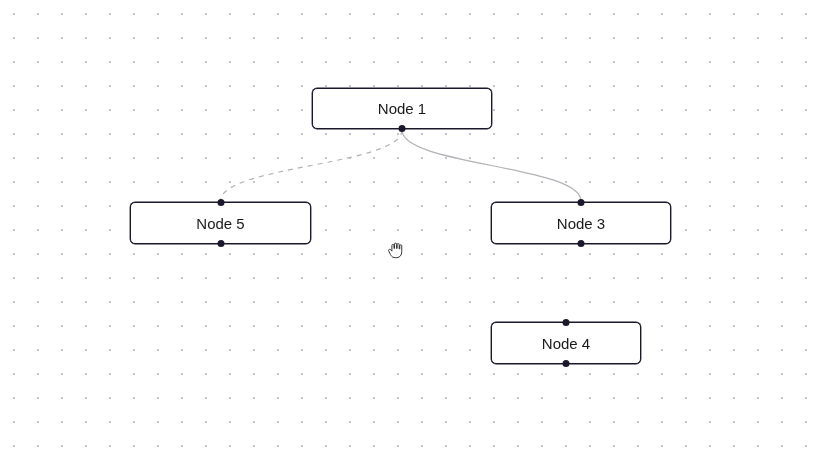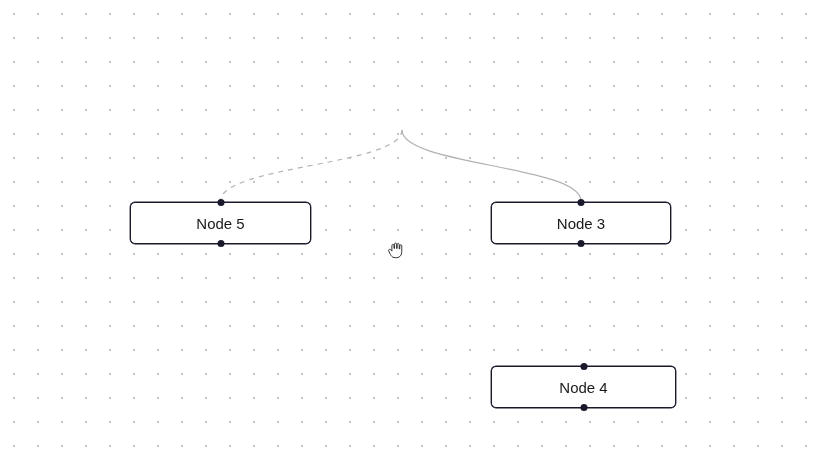--- a/index.html
+++ b/index.html
@@ -61,34 +61,38 @@
 </head>
 <body>
 
 <div class="canvas">
 
   <svg class="edges-layer">
     <path class="edge dashed" d="M402,130 C402,165.5 220.5,165.5 220.5,201"></path>
     <path class="edge" d="M402,130 C402,165.5 581,165.5 581,201"></path>
   </svg>
 
+  <div class="node" style="left: 312px; top: 88px; width: 180px; height: 41px;">
+    <span>Node 1</span>
+    <span class="handle bottom"></span>
+  </div>
 
   <div class="node" style="left: 130px; top: 202px; width: 181px; height: 42px;">
     <span>Node 5</span>
     <span class="handle top"></span>
     <span class="handle bottom"></span>
   </div>
 
   <div class="node" style="left: 491px; top: 202px; width: 180px; height: 42px;">
     <span>Node 3</span>
     <span class="handle top"></span>
     <span class="handle bottom"></span>
   </div>
 
-  <div class="node" style="left: 491px; top: 322px; width: 185px; height: 42px; margin-top: 44px;">
+  <div class="node" style="left: 491px; top: 322px; width: 150px; height: 42px;">
     <span>Node 4</span>
     <span class="handle top"></span>
     <span class="handle bottom"></span>
   </div>
 
   <svg class="cursor" id="cursor" viewBox="0 0 20 20" style="left: 386px; top: 239px;">
     <path d="M7.1 17.6 c-1.3-.4-2.1-1.4-2.9-2.9 L2.6 11.4 c-.5-.9.4-1.9 1.4-1.5 .4.1.7.4 1 .8 l.6.9 V6.2 c0-.6.5-1 1-1 .6 0 1 .4 1 1 V9 h.5 V4.9 c0-.6.4-1 1-1 .5 0 1 .4 1 1 V9 h.5 V5.3 c0-.6.4-1 1-1 .5 0 1 .4 1 1 V9.4 h.5 V6.5 c0-.6.4-1 .9-1 .6 0 1 .4 1 1 v5.6 c0 3.2-1.7 5.5-4.6 5.7 -1 .1-1.9 .1-2.8-.2 z" fill="#ffffff" stroke="#2b2b2b" stroke-width="0.9" stroke-linejoin="round" stroke-linecap="round"></path>
   </svg>
 
 </div>

